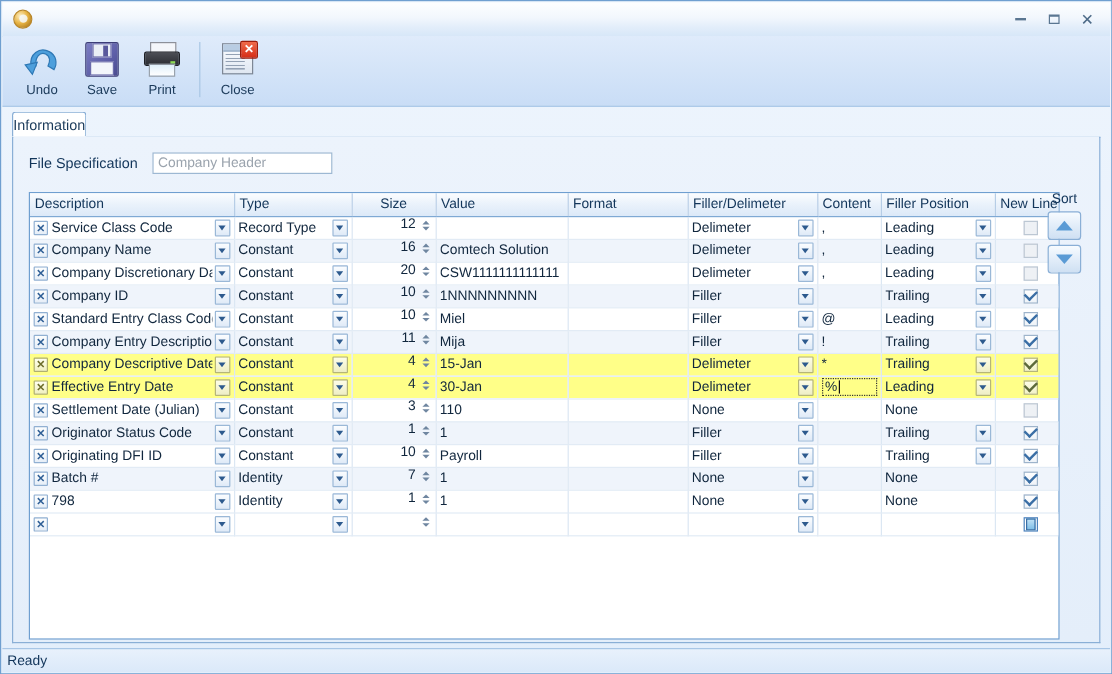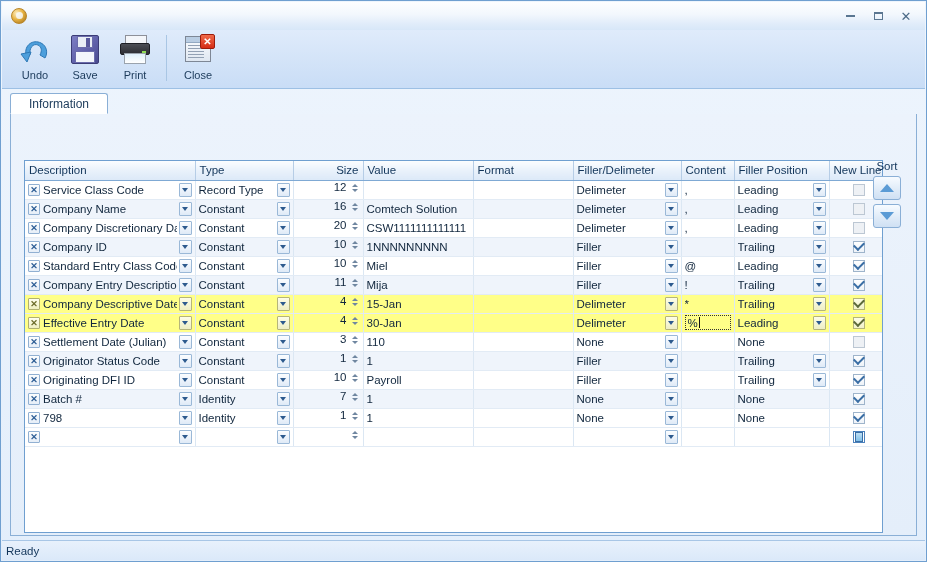--- a/index.html
+++ b/index.html
@@ -96,21 +96,21 @@
   .ico-close .xbox{position:absolute; right:0px; top:0px; width:15px; height:15px;
      background:linear-gradient(180deg,#f06a4a 0%,#d52d16 100%); border:1px solid #9c1c0b; border-radius:2px;
      color:#fff; font-size:10px; font-weight:bold; line-height:13px; text-align:center; box-sizing:border-box;}
 
   
   .tabstrip {
     position:absolute; left:9px; top:92px; right:9px; height:21px;
     border-bottom:1px solid #8aafd6;
   }
   .tab {
-    position:absolute; left:0; top:0; height:21px; padding:0 18px;
+    position:absolute; left:0; top:0; height:21px; padding:0 0;
     display:flex; align-items:center; font-size:12px; color:#1b3a5a;
     background:#ffffff;
     border:1px solid #8aafd6; border-bottom:1px solid #ffffff;
     border-radius:3px 3px 0 0; box-sizing:border-box;
   }
 
   
   .panel {
     position:absolute; left:9px; top:113px; right:9px; bottom:25px;
     background:linear-gradient(180deg,#ecf3fc 0%, #e4eefa 100%);
@@ -130,21 +130,21 @@
     position:absolute; left:13px; top:46px; width:859px; height:373px;
     border:1px solid #6f9fd0; background:#ffffff; box-sizing:border-box; overflow:hidden;
   }
   table.grid { border-collapse:collapse; width:857px; table-layout:fixed; }
   table.grid th {
     height:19px; font-size:11.5px; font-weight:normal; color:#12355a; text-align:left;
     background:linear-gradient(180deg,#fbfdff 0%,#eaf2fb 48%,#dce9f8 100%);
     border-right:1px solid #b6cde6; border-bottom:1px solid #7fa9d4;
     padding:0 4px; box-sizing:border-box; white-space:nowrap; overflow:hidden;
   }
-  table.grid th.num { text-align:right; }
+  table.grid th.num { text-align:center; }
   table.grid td {
     height:19px; font-size:11.5px; color:#10263d;
     border-right:1px solid #dbe7f3; border-bottom:1px solid #e2ebf5;
     padding:0 3px; box-sizing:border-box; white-space:nowrap; overflow:hidden;
     vertical-align:middle;
   }
   tr.alt td { background:#eff4fb; }
   tr.hl td { background:#ffff88 !important; }
   tr.empty td { background:#ffffff; }
 
@@ -297,20 +297,26 @@
   </div>
 
   <div class="tabstrip">
     <div class="tab">
       <span>Information</span>
     </div>
   </div>
 
   <div class="panel">
 
+    <div class="filespec-row">
+      <div class="filespec-label">File Specification</div>
+      <div class="filespec-input">
+        <span>Company Header</span>
+      </div>
+    </div>
 
     <div class="gridwrap">
       <table class="grid">
         <colgroup>
           <col style="width:170px">
             <col style="width:98px">
             <col style="width:70px">
           <col style="width:110px">
             <col style="width:100px">
             <col style="width:108px">

